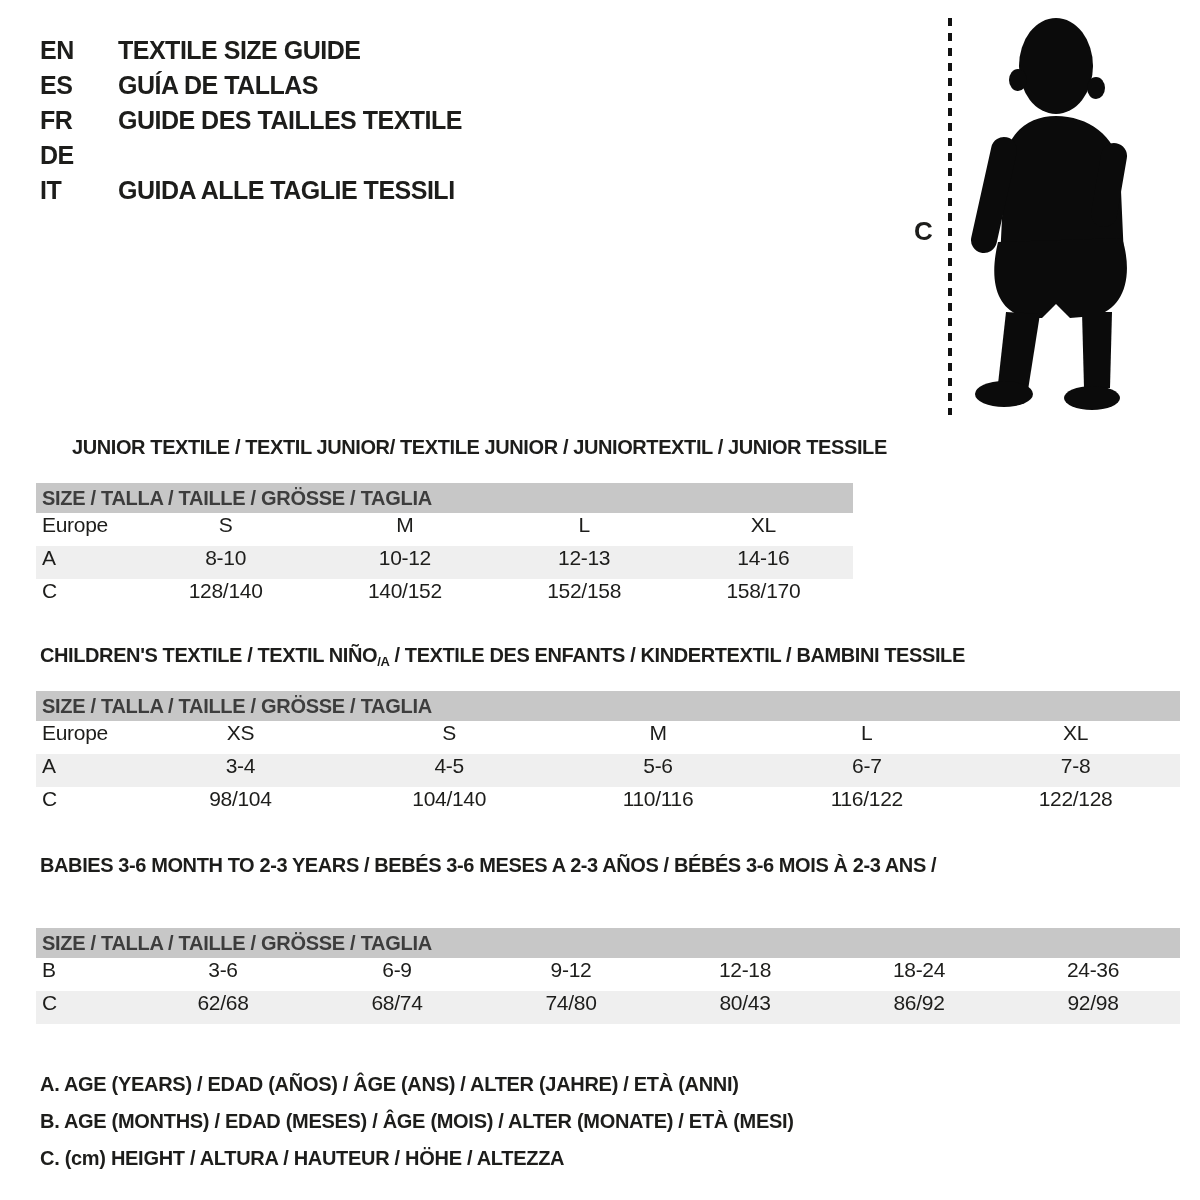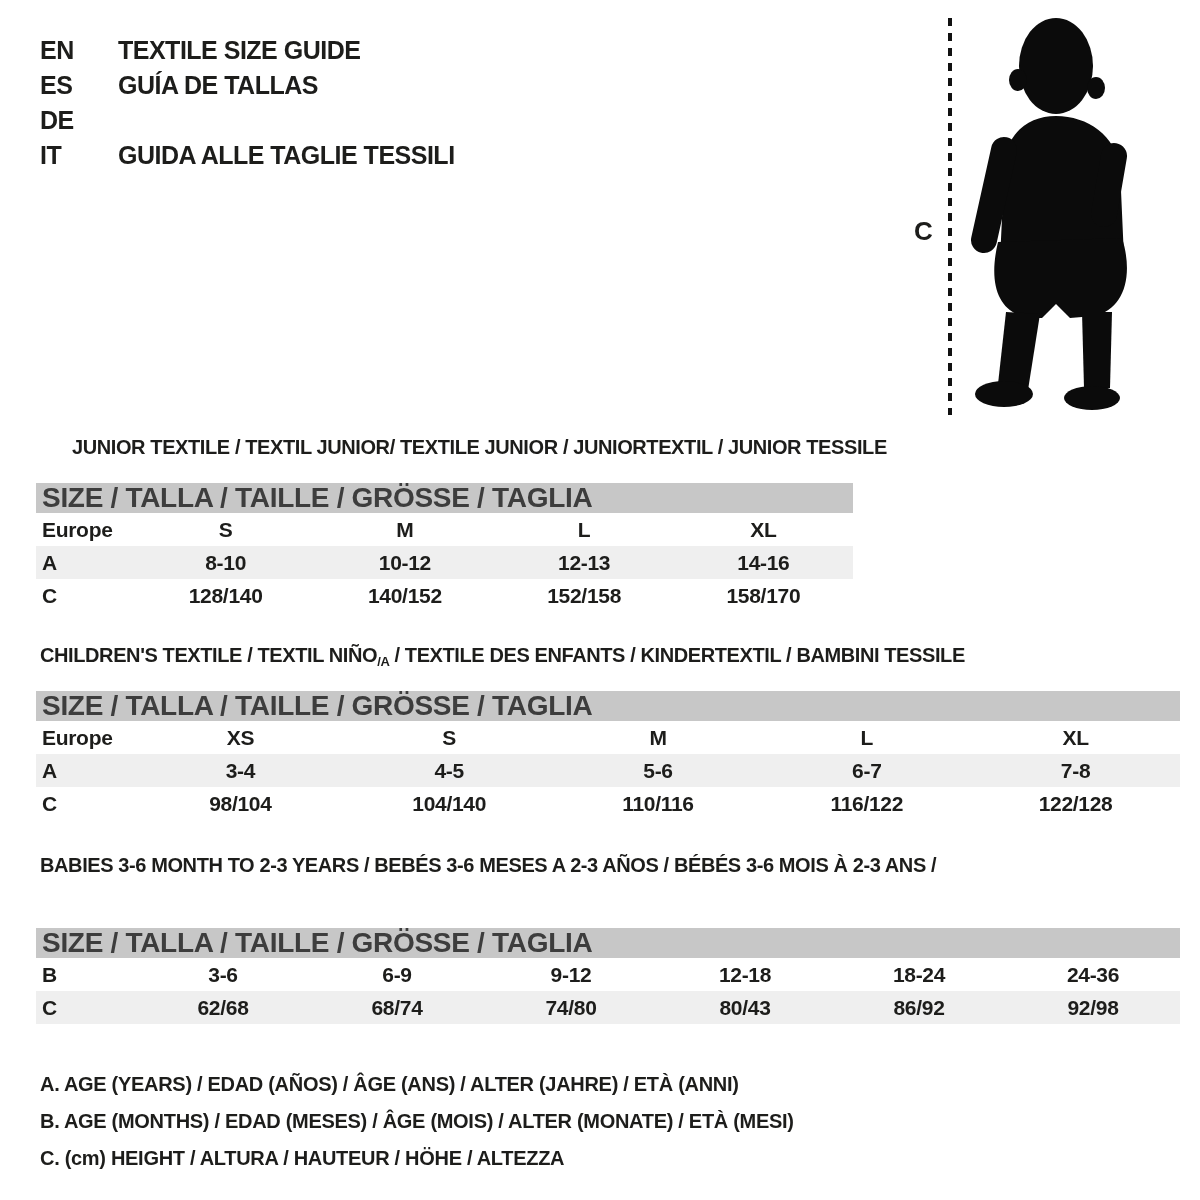--- a/index.html
+++ b/index.html
@@ -40,23 +40,23 @@
   .title-line2 { display:block; }
 
   
   .size-table { position:absolute; }
   .thead {
     height:30px;
     background:var(--header-bg, #c7c7c7);
     color:var(--header-text, #3d3d3d);
     display:flex; align-items:center;
     padding-left:6px;
-    font-size:28px; font-weight:700; letter-spacing:-0.3px;
-  }
-  .trow { display:flex; height:33px; align-items:center; font-size:21px; letter-spacing:-0.3px;font-weight:bold; }
+    font-size:20px; font-weight:700; letter-spacing:-0.3px;
+  }
+  .trow { display:flex; height:33px; font-size:21px; letter-spacing:-0.3px; }
   .trow.shaded { background:var(--row-shaded, #efefef); }
   .tlabel { width:100px; flex:none; padding-left:6px; text-align:left; }
   .tcell { flex:1; text-align:center; }
 
   
   .legend { left:40px; top:1066px; }
   .legend-line {
     height:37px; display:flex; align-items:center;
     font-size:20px; font-weight:700; letter-spacing:-0.3px; white-space:nowrap;
   }
@@ -65,20 +65,24 @@
 <body>
 
 <div class="abs lang-block">
   <div class="lang-row">
     <span class="lang-code">EN</span>
     <span class="lang-label">TEXTILE SIZE GUIDE</span>
   </div>
   <div class="lang-row">
     <span class="lang-code">ES</span>
     <span class="lang-label">GUÍA DE TALLAS</span>
+  </div>
+  <div class="lang-row">
+    <span class="lang-code">FR</span>
+    <span class="lang-label">GUIDE DES TAILLES TEXTILE</span>
   </div>
   <div class="lang-row">
     <span class="lang-code">DE</span>
   </div>
   <div class="lang-row">
     <span class="lang-code">IT</span>
     <span class="lang-label">GUIDA ALLE TAGLIE TESSILI</span>
   </div>
 </div>
 

